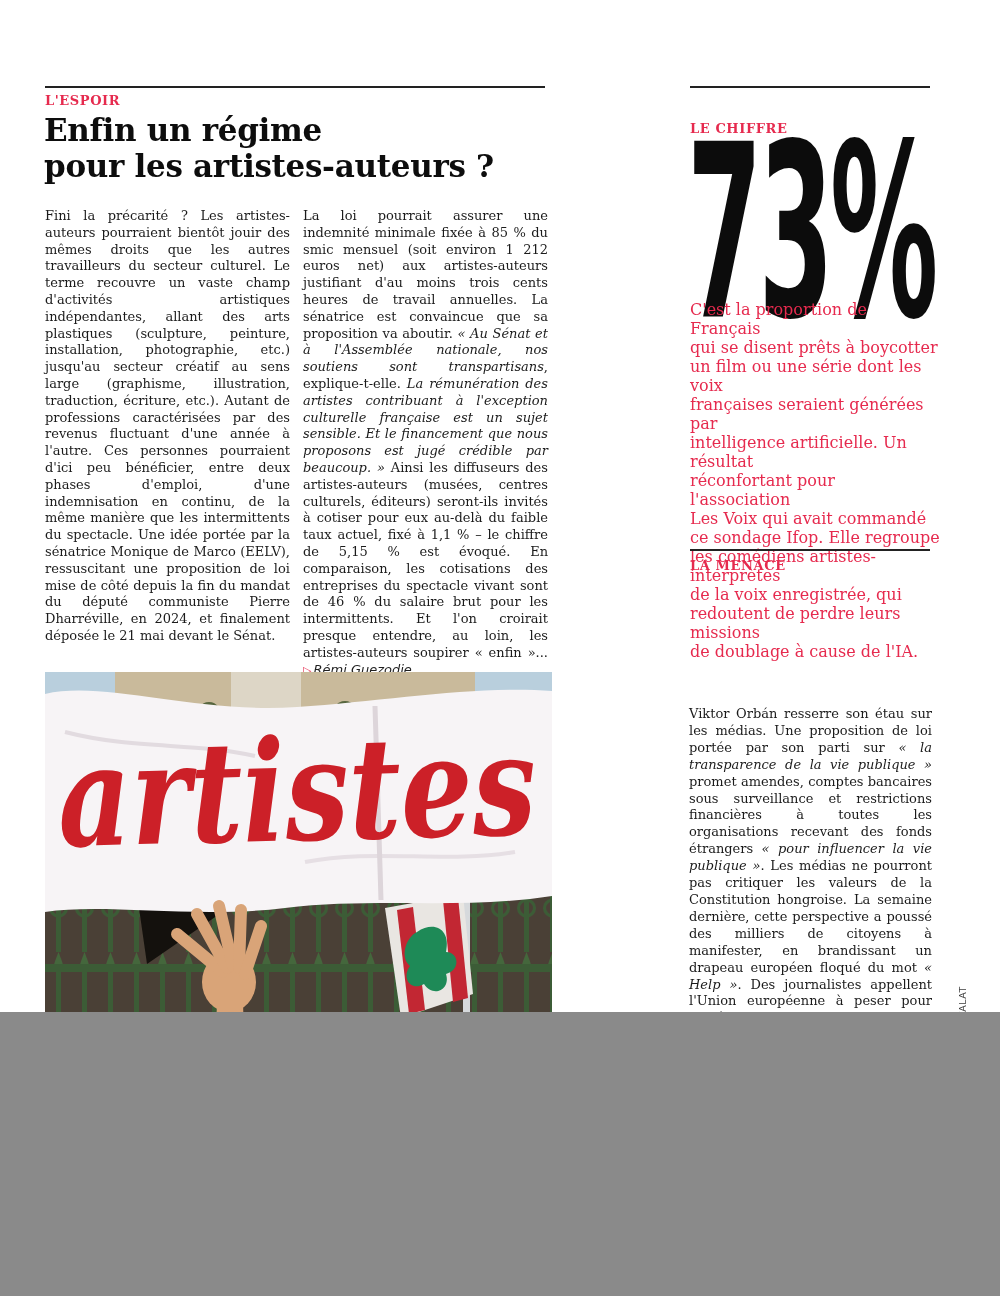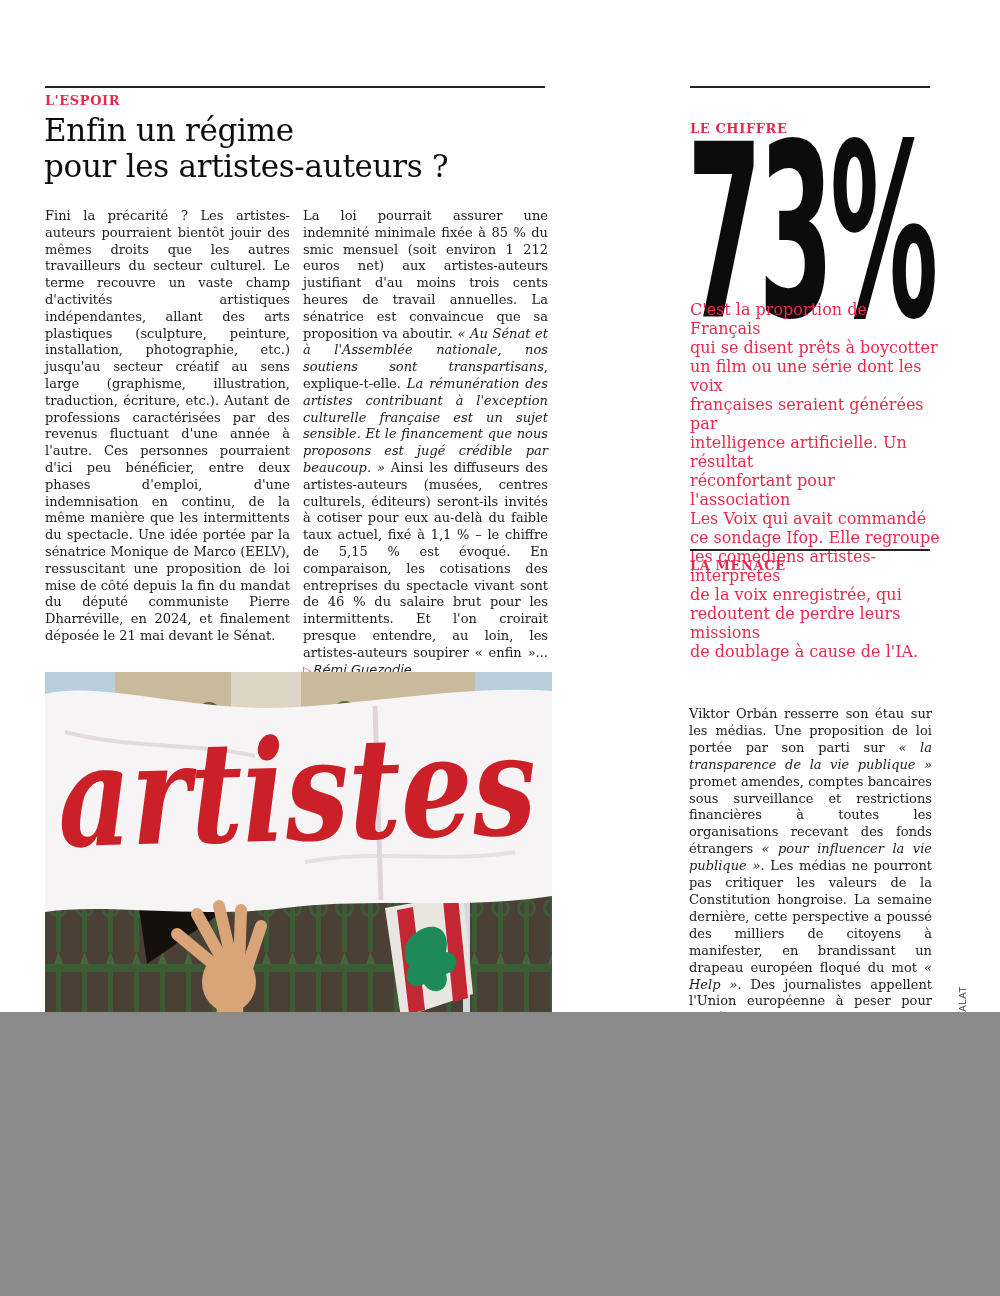--- a/index.html
+++ b/index.html
@@ -8,21 +8,21 @@
     background:#ffffff;overflow:hidden;
     font-family:"DejaVu Serif", serif;
     --red:#e62a4e;--banner-red:#cc2028;--ink:#1b1b1b;
   }
   .rule{position:absolute;height:2px;background:#222;}
   .kicker{
     position:absolute;font-family:"DejaVu Serif",serif;font-weight:bold;
     font-size:13px;letter-spacing:.6px;color:var(--red);
   }
   .headline{
-    position:absolute;font-family:"DejaVu Serif",serif;font-weight:normal;
+    position:absolute;font-family:"DejaVu Serif",serif;font-weight:bold;
     color:#0d0d0d;white-space:pre-line;letter-spacing:-.3px;
   }
   #headline-left{left:44px;top:112px;font-size:31px;line-height:36px;width:520px;}
   #headline-menace{left:689px;top:578px;font-size:33px;line-height:37px;width:260px;}
   .bodycol{
     position:absolute;top:208px;width:245px;
     font-size:13px;line-height:16.8px;text-align:justify;color:var(--ink);
   }
   #col1{left:45px;}
   #col2{left:303px;}

